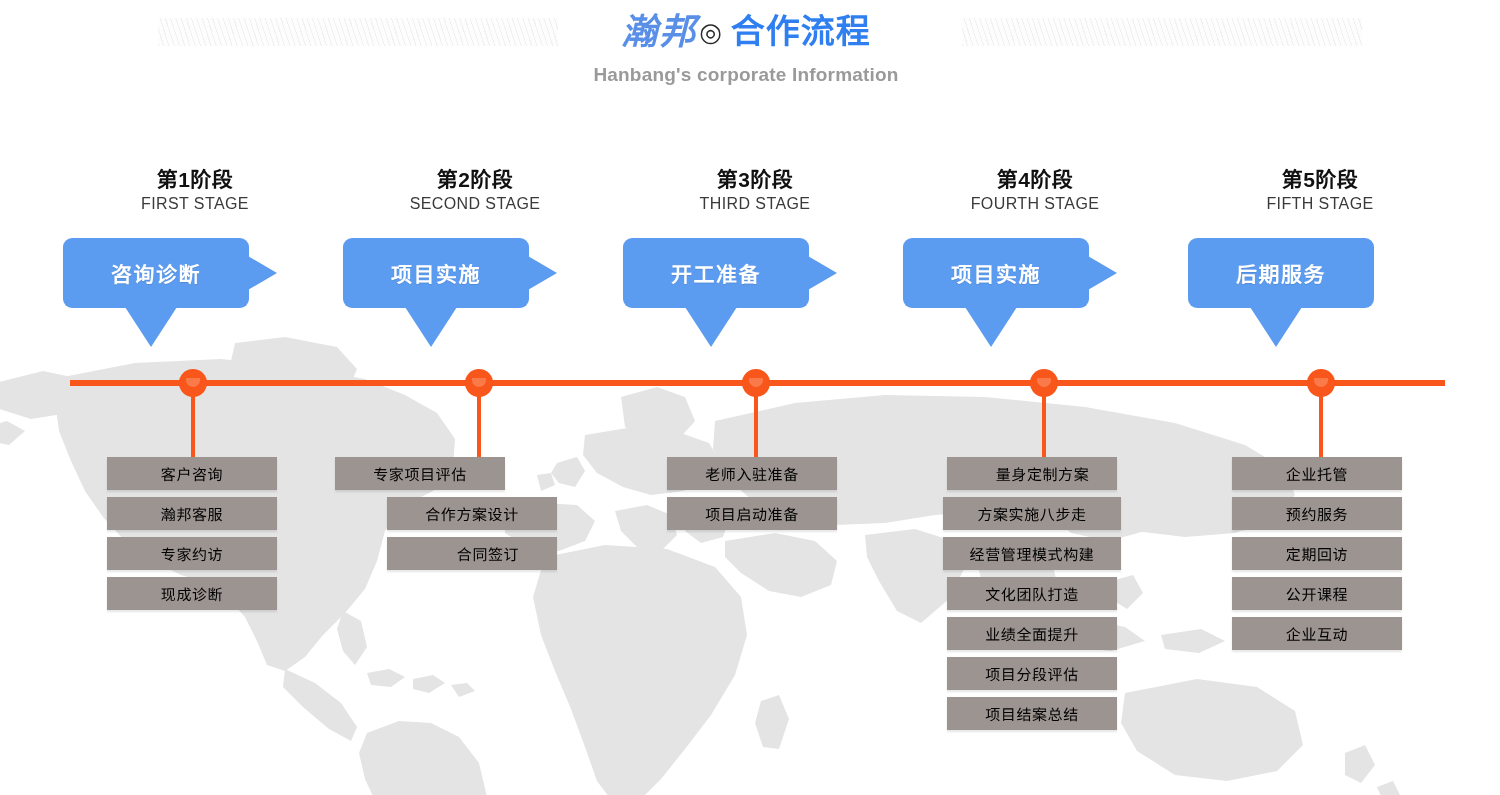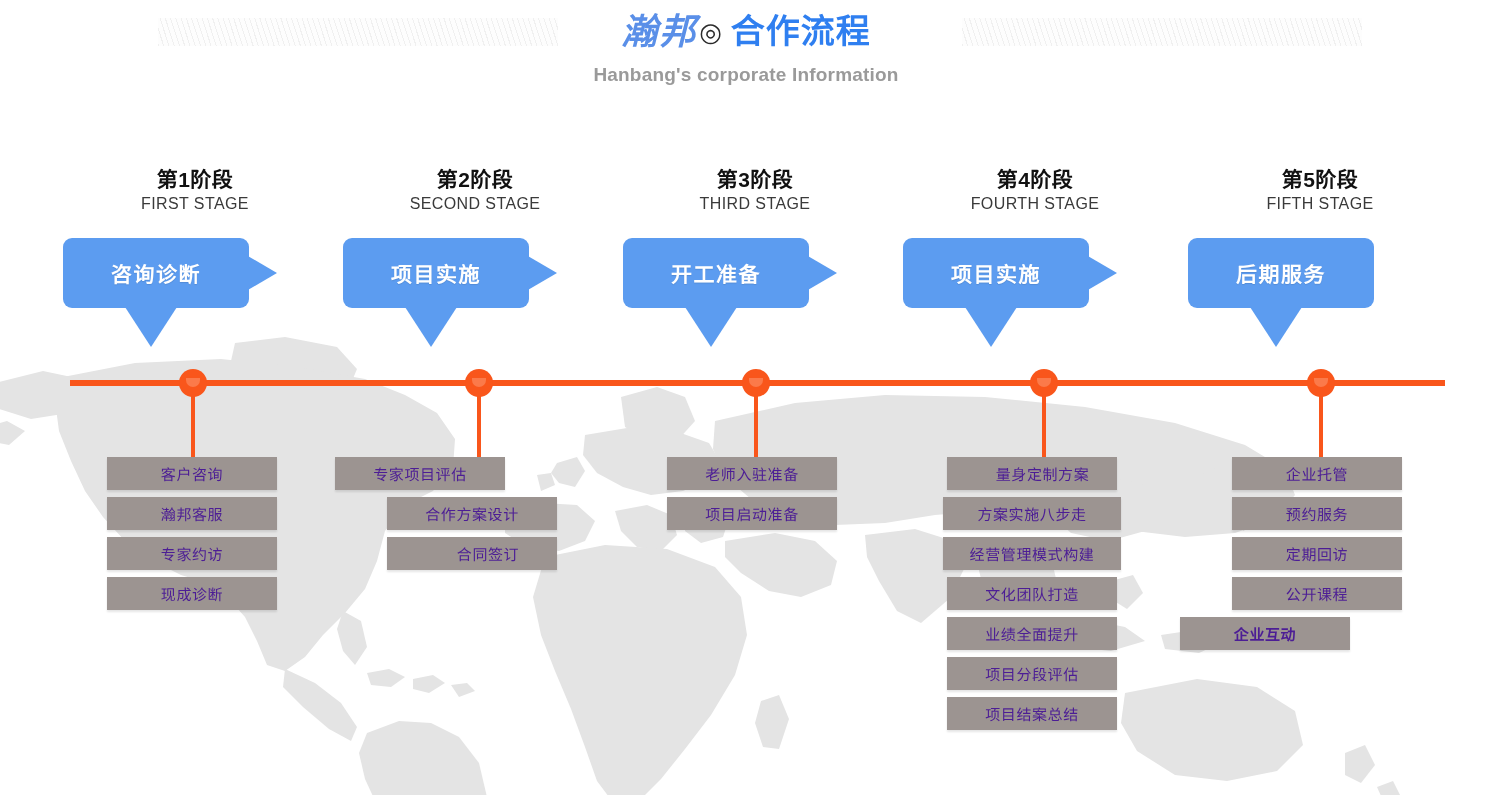--- a/index.html
+++ b/index.html
@@ -255,21 +255,21 @@
     height: 33px;
     background: #9c9491;
     margin-bottom: 7px;
     display: flex;
     align-items: center;
     justify-content: center;
     box-shadow: 0 2px 2px rgba(0,0,0,0.10);
   }
 
   .item-label {
-    color: #4c1d95;
+    color: #000000;
     font-size: 15px;
     letter-spacing: 0.6px;
     font-family: "DejaVu Serif", "Liberation Serif", serif;
     white-space: nowrap;
   }
 
   .item.wide { width: 178px; }
 </style>
 </head>
 <body>
@@ -488,21 +488,21 @@
           </div>
           <div class="item" style="margin-left: 52px;">
             <span class="item-label">预约服务</span>
           </div>
           <div class="item" style="margin-left: 52px;">
             <span class="item-label">定期回访</span>
           </div>
           <div class="item" style="margin-left: 52px;">
             <span class="item-label">公开课程</span>
           </div>
-          <div class="item" style=" font-weight: bold;">
+          <div class="item" style="margin-left: 52px;">
             <span class="item-label">企业互动</span>
           </div>
         </div>
       </div>
     </div>
 
 <div class="node" style="left: 179px;"></div>
     <div class="drop" style="left: 191px; height: 62px;"></div>
     <div class="node" style="left: 465px;"></div>
     <div class="drop" style="left: 477px; height: 62px;"></div>

